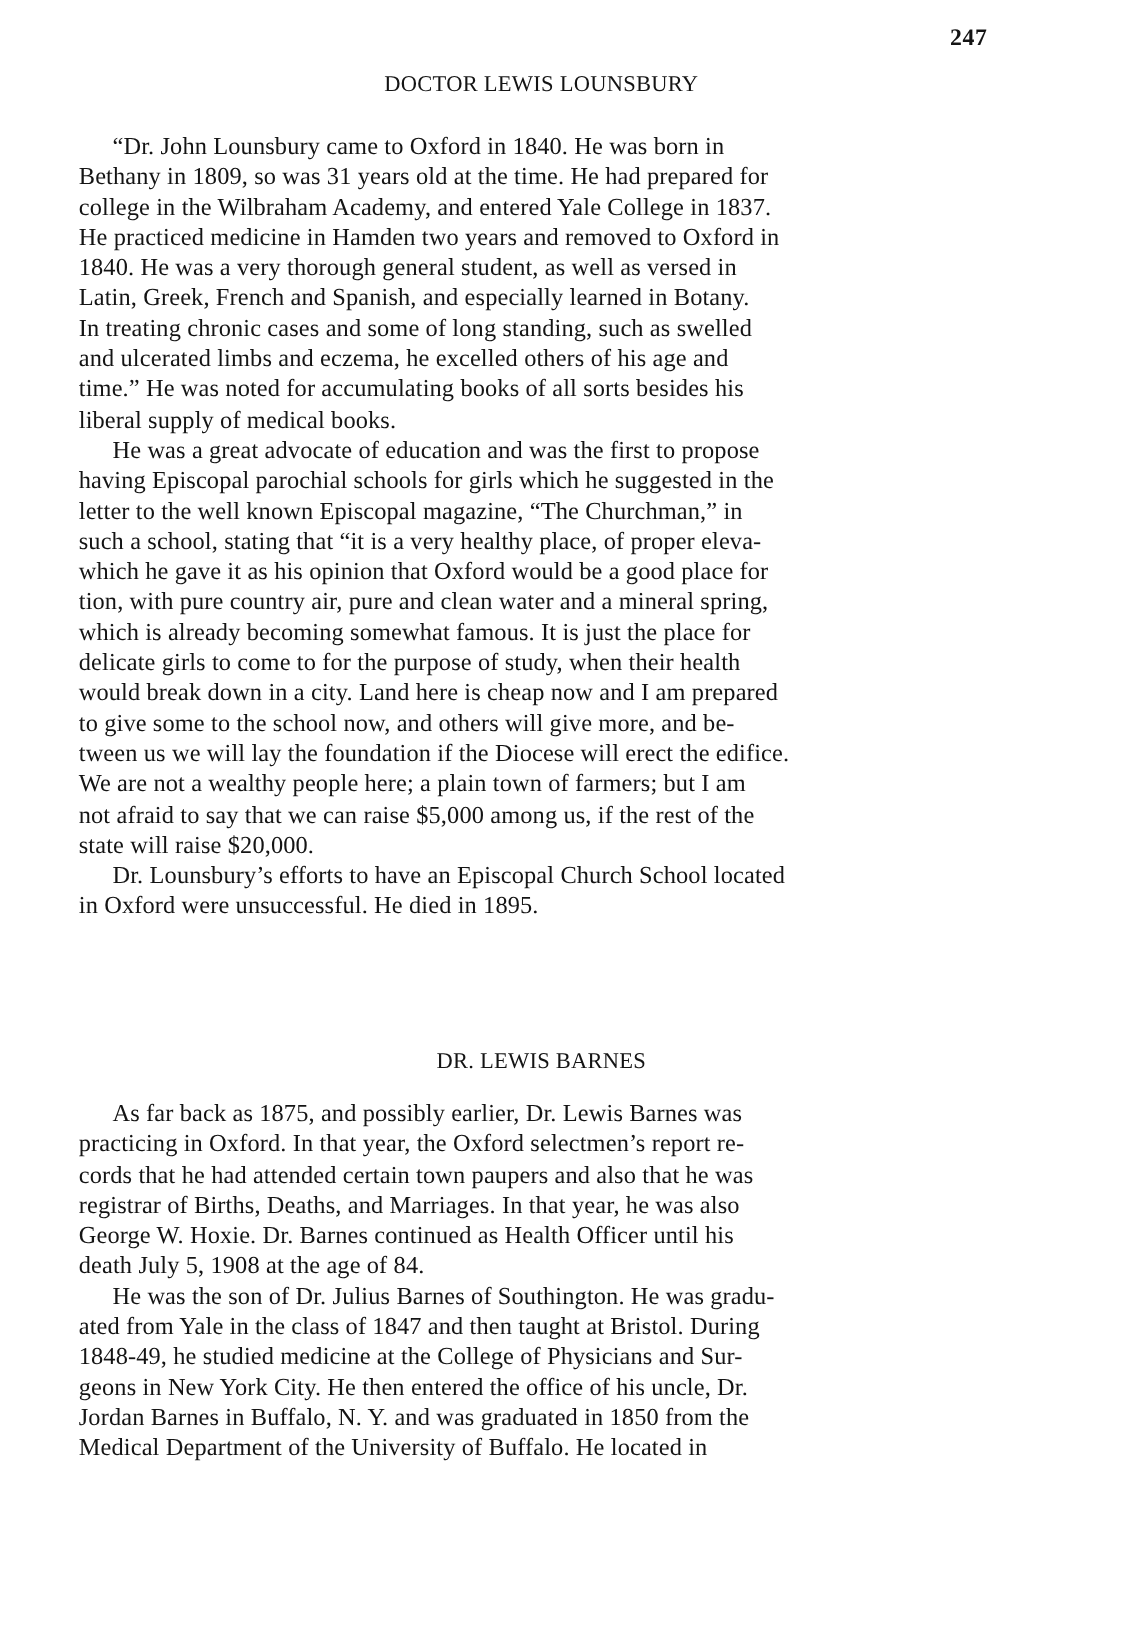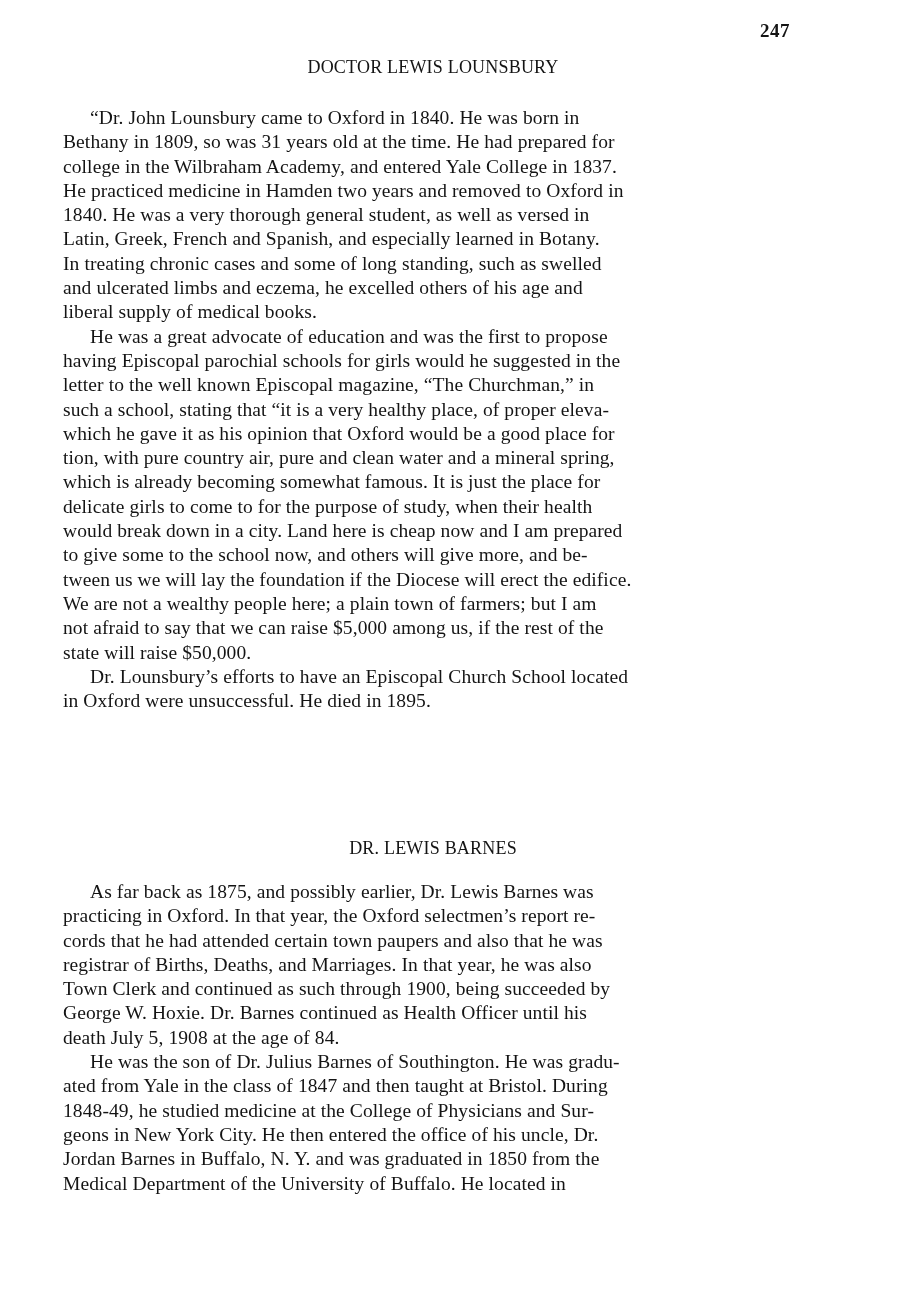--- a/index.html
+++ b/index.html
@@ -24,46 +24,46 @@
   <div class="heading h1">DOCTOR LEWIS LOUNSBURY</div>
   <div class="block b1">
       <span class="line indent">“Dr. John Lounsbury came to Oxford in 1840.  He was born in</span>
       <span class="line">Bethany in 1809, so was 31 years old at the time.  He had prepared for</span>
       <span class="line">college in the Wilbraham Academy, and entered Yale College in 1837.</span>
       <span class="line">He practiced medicine in Hamden two years and removed to Oxford in</span>
       <span class="line">1840.  He was a very thorough general student, as well as versed in</span>
       <span class="line">Latin, Greek, French and Spanish, and especially learned in Botany.</span>
       <span class="line">In treating chronic cases and some of long standing, such as swelled</span>
       <span class="line">and ulcerated limbs and eczema, he excelled others of his age and</span>
+      <span class="line">time.”  He was noted for accumulating books of all sorts besides his</span>
       <span class="line">liberal supply of medical books.</span>
       <span class="line indent">He was a great advocate of education and was the first to propose</span>
-      <span class="line">having Episcopal parochial schools for girls would he suggested in the</span>
+      <span class="line">having Episcopal parochial schools for girls which he suggested in the</span>
       <span class="line">letter to the well known Episcopal magazine, “The Churchman,” in</span>
       <span class="line">such a school, stating that “it is a very healthy place, of proper eleva-</span>
       <span class="line">which he gave it as his opinion that Oxford would be a good place for</span>
       <span class="line">tion, with pure country air, pure and clean water and a mineral spring,</span>
       <span class="line">which is already becoming somewhat famous.  It is just the place for</span>
       <span class="line">delicate girls to come to for the purpose of study, when their health</span>
       <span class="line">would break down in a city.  Land here is cheap now and I am prepared</span>
       <span class="line">to give some to the school now, and others will give more, and be-</span>
       <span class="line">tween us we will lay the foundation if the Diocese will erect the edifice.</span>
       <span class="line">We are not a wealthy people here;  a plain town of farmers;  but I am</span>
       <span class="line">not afraid to say that we can raise $5,000 among us, if the rest of the</span>
-      <span class="line">state will raise $50,000.</span>
+      <span class="line">state will raise $20,000.</span>
       <span class="line indent">Dr. Lounsbury’s efforts to have an Episcopal Church School located</span>
       <span class="line">in Oxford were unsuccessful.  He died in 1895.</span>
     </div>
 
   <div class="heading h2">DR.  LEWIS BARNES</div>
   <div class="block b2">
       <span class="line indent">As far back as 1875, and possibly earlier, Dr. Lewis Barnes was</span>
       <span class="line">practicing in Oxford.  In that year, the Oxford selectmen’s report re-</span>
       <span class="line">cords that he had attended certain town paupers and also that he was</span>
       <span class="line">registrar of Births, Deaths, and Marriages.  In that year, he was also</span>
-      <span class="line">Town Clerk and continued as such through 1900, being succeeded by</span>
       <span class="line">George W. Hoxie.  Dr. Barnes continued as Health Officer until his</span>
       <span class="line">death July 5, 1908 at the age of 84.</span>
       <span class="line indent">He was the son of Dr. Julius Barnes of Southington.  He was gradu-</span>
       <span class="line">ated from Yale in the class of 1847 and then taught at Bristol.  During</span>
       <span class="line">1848-49, he studied medicine at the College of Physicians and Sur-</span>
       <span class="line">geons in New York City.  He then entered the office of his uncle, Dr.</span>
       <span class="line">Jordan Barnes in Buffalo, N. Y. and was graduated in 1850 from the</span>
       <span class="line">Medical Department of the University of Buffalo.  He located in</span>
     </div>
 </div>

